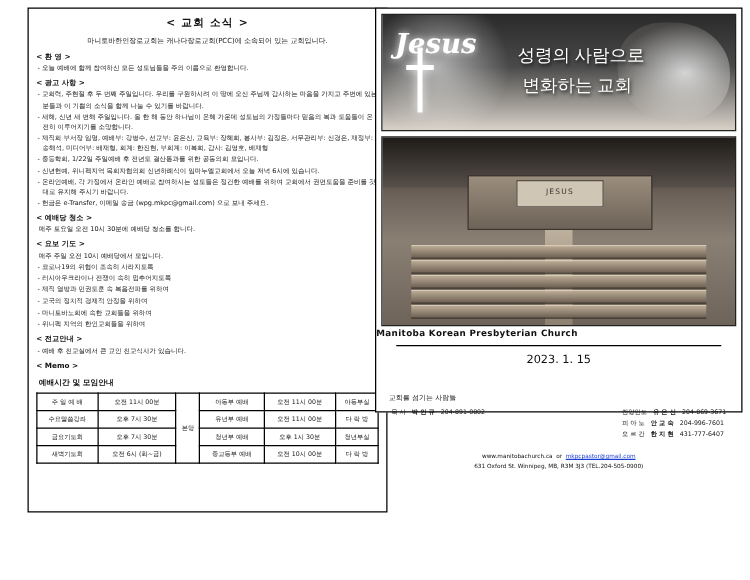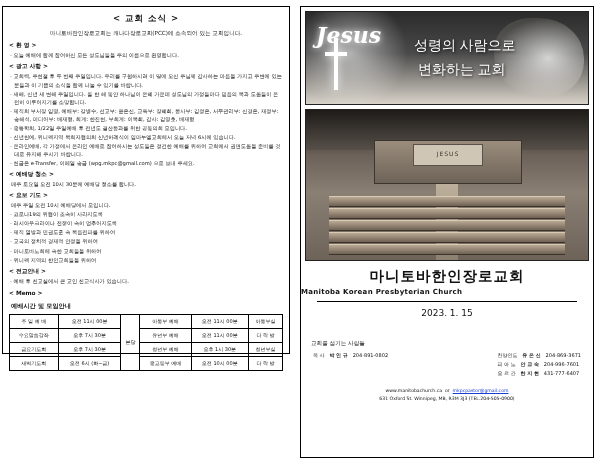--- a/index.html
+++ b/index.html
@@ -7,21 +7,21 @@
     width:600px;height:464px;
     background:#ffffff;
     font-family:"DejaVu Sans","Liberation Sans",sans-serif;
     color:#111;
     overflow:hidden;
   }
   .page{position:relative;width:600px;height:464px;}
 
   
   .left{
-    position:absolute;left:2px;top:6px;width:288px;height:348px;
+    position:absolute;left:22px;top:6px;width:288px;height:404px;
     border:1px solid #000;box-sizing:border-box;
     padding:4px 6px;
   }
   .news-title{
     text-align:center;font-size:8.5px;font-weight:bold;margin:2px 0 4px 0;
     letter-spacing:1px;
   }
   .intro{font-size:5.6px;text-align:center;margin-bottom:4px;line-height:1.5;}
   .sec{margin-bottom:3px;}
   .sec-h{font-size:5.8px;font-weight:bold;margin:2px 0 1px 0;}
@@ -32,21 +32,21 @@
   
   .tbl-title{font-size:6.2px;font-weight:bold;margin:6px 0 3px 2px;}
   table.sched{border-collapse:collapse;width:100%;font-size:5px;}
   table.sched td{
     border:1px solid #000;padding:2px 1px;text-align:center;height:9px;
   }
   .mid{width:16px;}
 
   
   .right{
-    position:absolute;left:300px;top:6px;width:294px;height:452px;
+    position:absolute;left:300px;top:6px;width:294px;height:324px;
     border:1px solid #000;box-sizing:border-box;background:#fff;
   }
   .banner{
     position:relative;margin:4px;height:92px;
     background:linear-gradient(180deg,#2b2b2b 0%,#4a4a4a 45%,#d8d2c8 100%);
     overflow:hidden;
     border:1px solid #222;
   }
   .banner .glow{
     position:absolute;left:0;top:0;width:120px;height:92px;
@@ -235,21 +235,20 @@
         <span>JESUS</span>
       </div>
       <div class="aisle"></div>
       <div class="pew" style="top:86px"></div>
       <div class="pew" style="top:98px"></div>
       <div class="pew" style="top:110px"></div>
       <div class="pew" style="top:122px"></div>
       <div class="pew" style="top:134px"></div>
     </div>
 
-    <div class="church-name">마니토바한인장로교회</div>
     <div class="church-en">Manitoba Korean Presbyterian Church</div>
     <hr class="hr-thin">
     <div class="date">2023. 1. 15</div>
 
     <div class="servants-h">교회를 섬기는 사람들</div>
     <div class="servants">
       <div class="col">
         <div>
           <span>목 사</span>
           &nbsp;&nbsp;<b>박 인 규</b>

